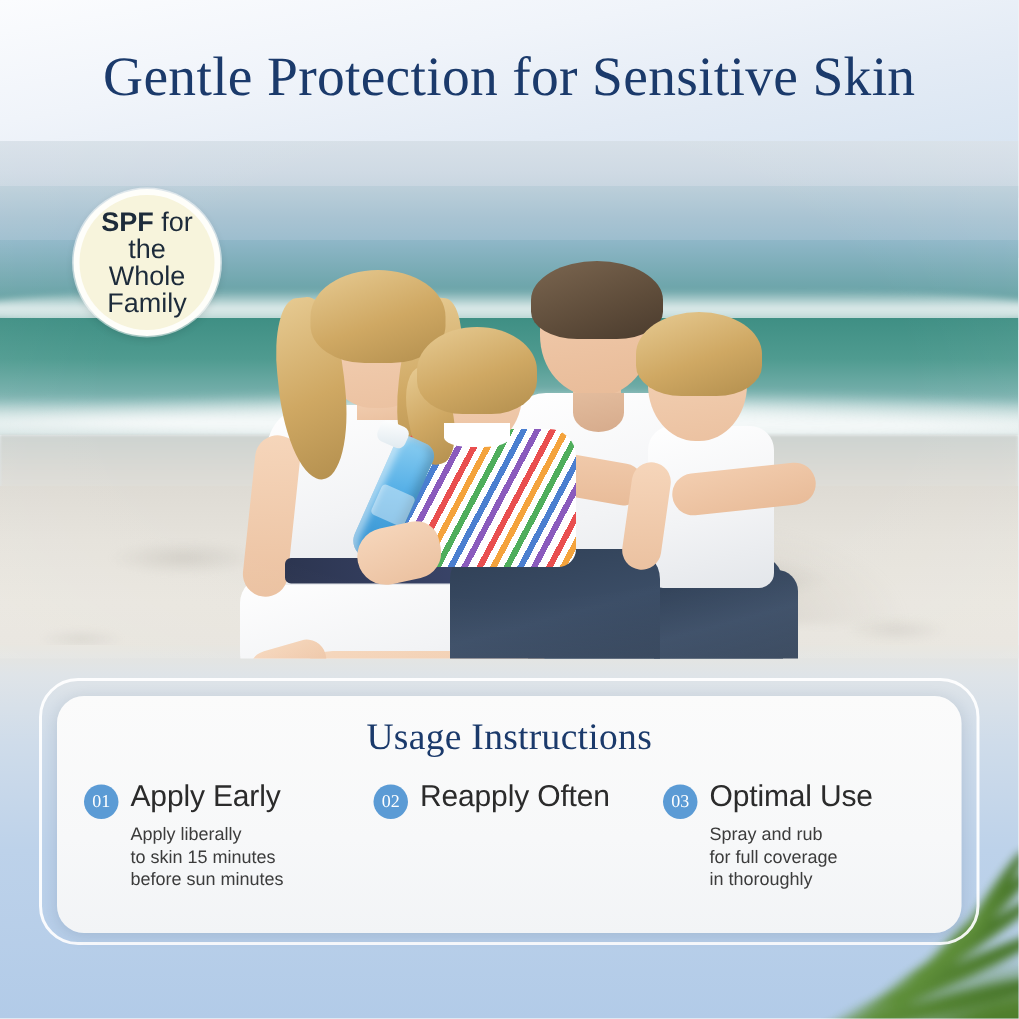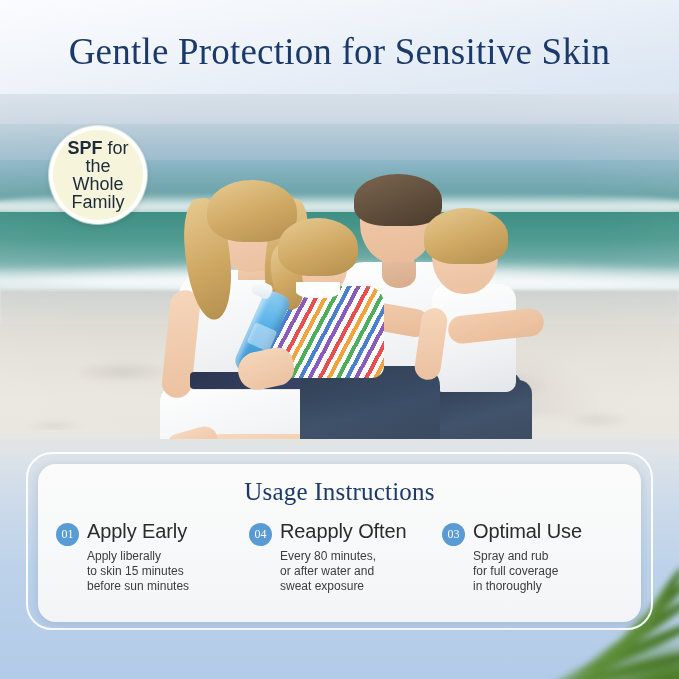--- a/index.html
+++ b/index.html
@@ -386,27 +386,22 @@
         </div>
         <div class="step-body">
           <span>Apply liberally</span>
           <span>to skin 15 minutes</span>
           <span>before sun minutes</span>
         </div>
       </div>
 
       <div class="step">
         <div class="step-head">
-          <div class="step-num">04</div>
+          <div class="step-num">02</div>
           <div class="step-title">Reapply Often</div>
-        </div>
-        <div class="step-body">
-          <span>Every 80 minutes,</span>
-          <span>or after water and</span>
-          <span>sweat exposure</span>
         </div>
       </div>
 
       <div class="step">
         <div class="step-head">
           <div class="step-num">03</div>
           <div class="step-title">Optimal Use</div>
         </div>
         <div class="step-body">
           <span>Spray and rub</span>

